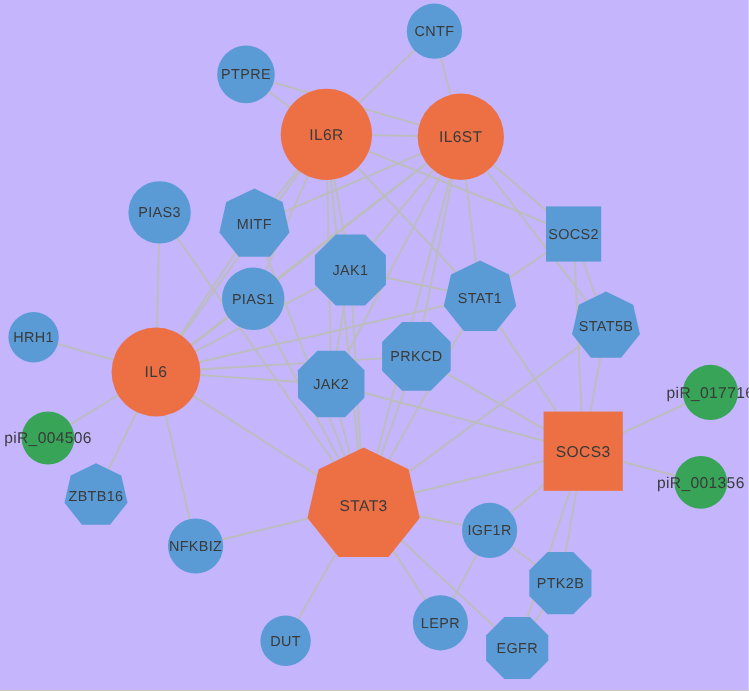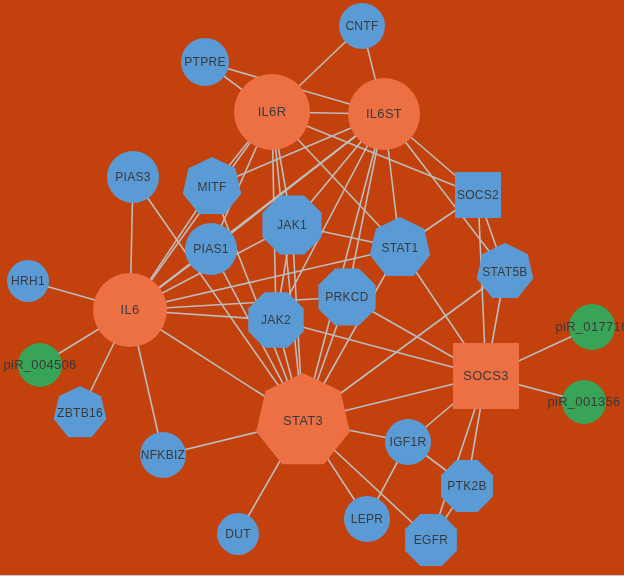--- a/index.html
+++ b/index.html
@@ -1,19 +1,19 @@
 <!DOCTYPE html>
 <html><head>
 <meta charset="utf-8">
 <style>
   html,body{margin:0;padding:0;background:#ffffff;}
   #stage{
     position:relative;
     width:624px;height:576px;
-    background:#c2410c;
+    background:#c4b5fd;
     font-family:"Liberation Sans", sans-serif;
     overflow:hidden;
     border-bottom:1px solid #c9c9c9;
     box-sizing:border-box;
   }
   svg{display:block;}
   .edge{stroke:#bdbdbd;stroke-width:1.6;fill:none;}
   .node-label{
     fill:#3a3a3a;
     text-anchor:middle;

